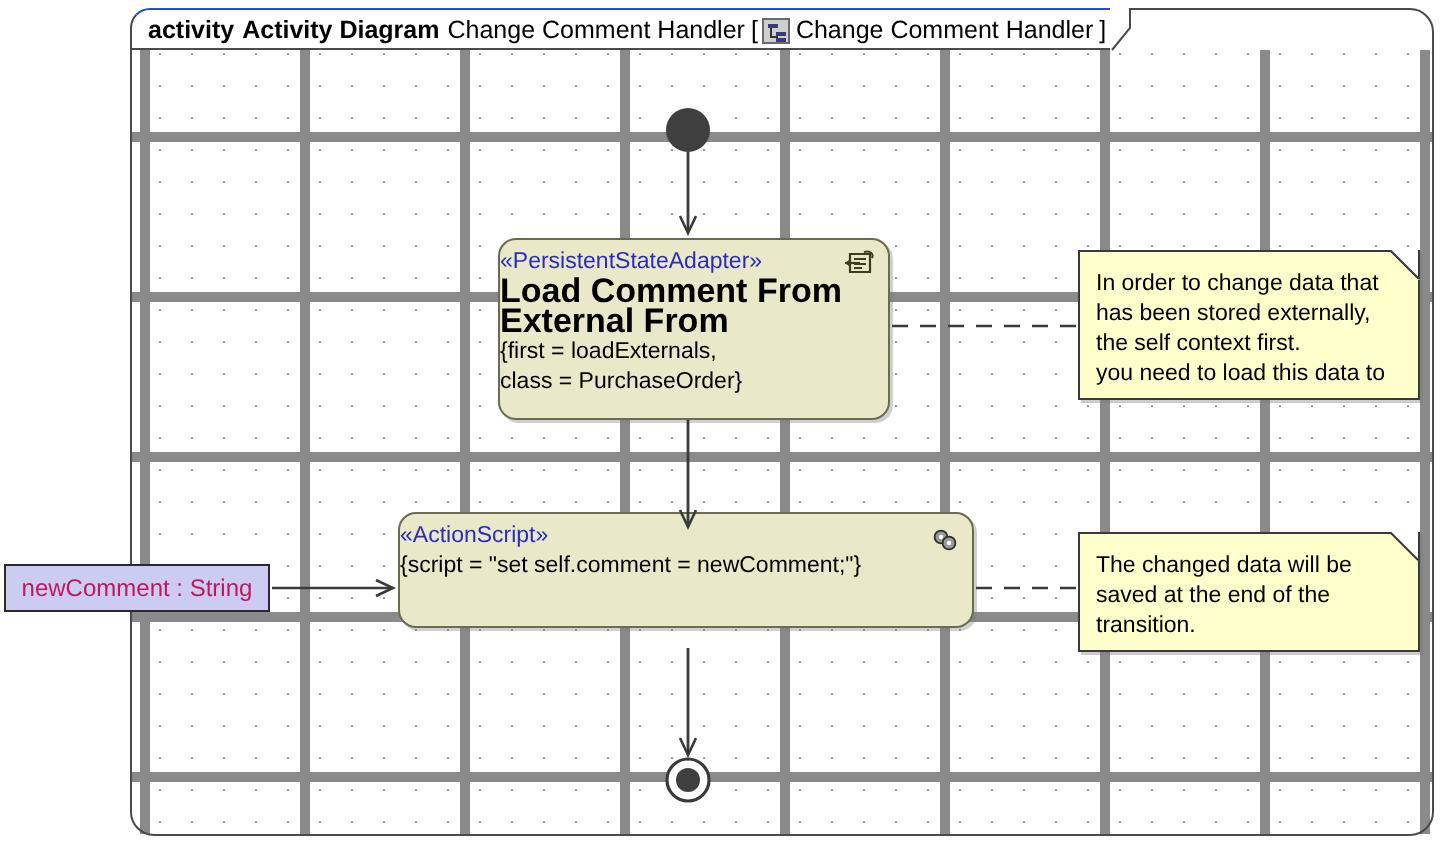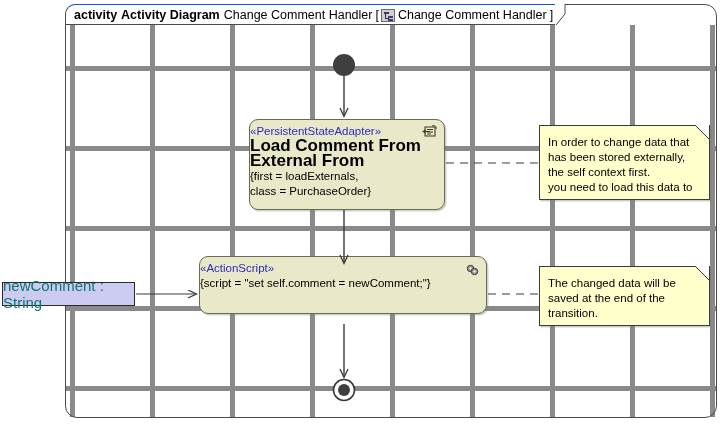--- a/index.html
+++ b/index.html
@@ -164,21 +164,21 @@
 
   
   #param-node{
     position:absolute;
     left:2px;top:282px;
     width:133px;height:24px;
     background:#ccccf2;
     border:1px solid #2a2a2a;
     box-sizing:border-box;
     display:flex;align-items:center;justify-content:center;
-    font-size:15px;color:#0f766e;
+    font-size:12px;color:#be185d;
     z-index:7;
   }
 
   
   #edges{
     position:absolute;left:0;top:0;width:724px;height:424px;
     z-index:6;pointer-events:none;
   }
 </style>
 </head>

